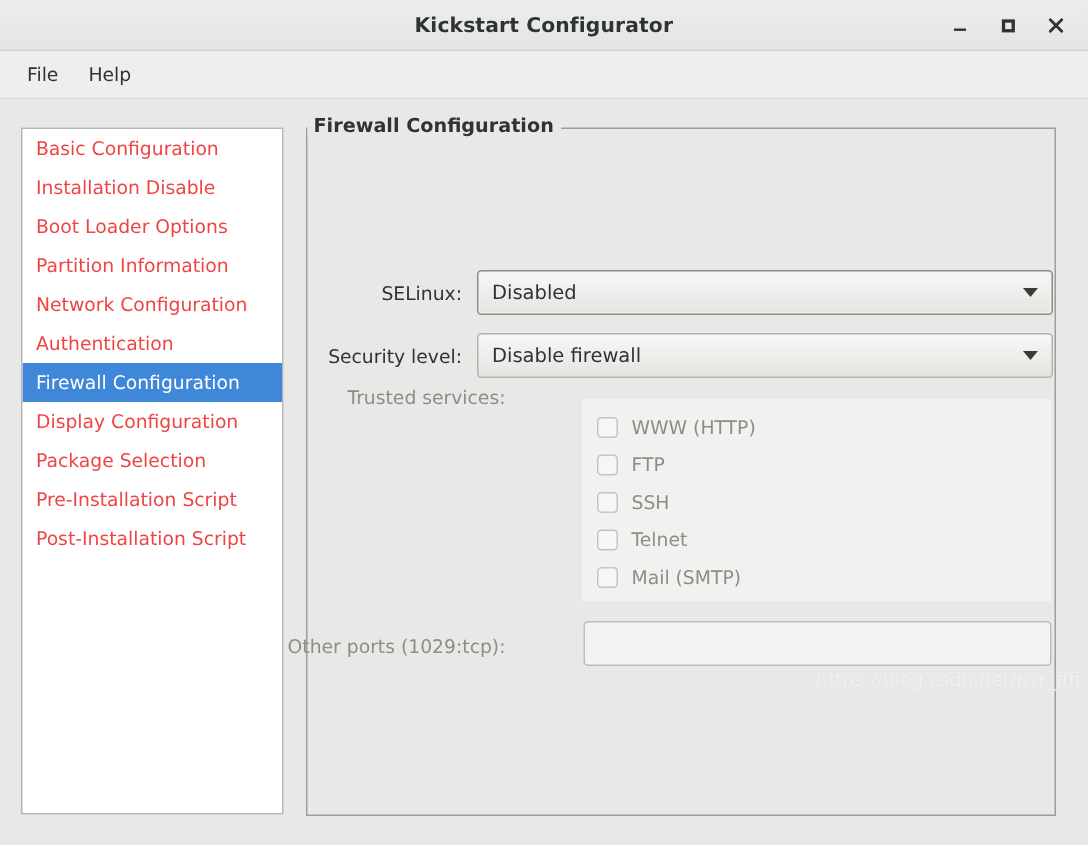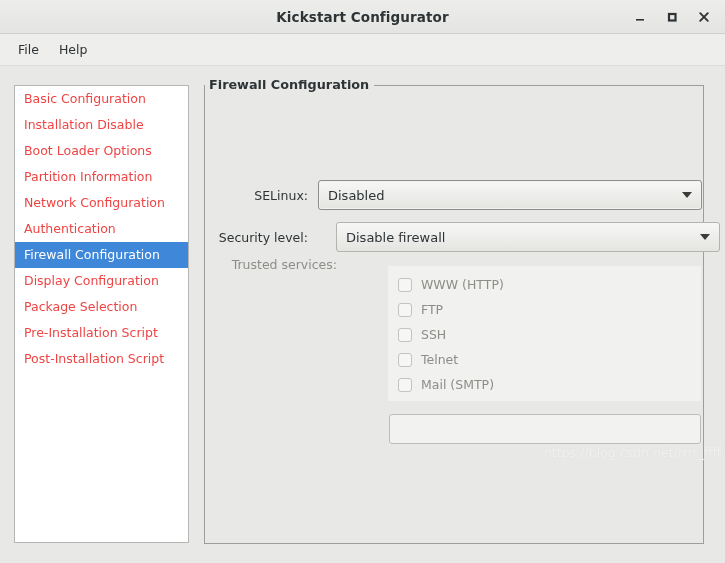--- a/index.html
+++ b/index.html
@@ -180,21 +180,21 @@
   }
   #combo-selinux {
     left: 318px;
     top: 114px;
     width: 384px;
     height: 30px;
     border: 1px solid #8d8d89;
     box-shadow: inset 0 0 0 1px #f2f2f1;
   }
   #combo-seclevel {
-    left: 336px;
+    left: 318px;
     top: 156px;
     width: 384px;
     height: 30px;
   }
 
   
   #trusted-panel {
     position: absolute;
     left: 388px;
     top: 200px;
@@ -337,20 +337,21 @@
       <div class="check-row">
         <span class="checkbox"></span>
         <span class="check-label">Telnet</span>
       </div>
       <div class="check-row">
         <span class="checkbox"></span>
         <span class="check-label">Mail (SMTP)</span>
       </div>
     </div>
 
+    <div class="form-label dim" id="label-otherports">Other ports (1029:tcp):</div>
     <div id="entry-otherports">
       <span></span>
     </div>
 
     <div id="watermark">https://blog.csdn.net/rrrr_ffff</div>
 
   </div>
 </div>
 
 </body></html>

